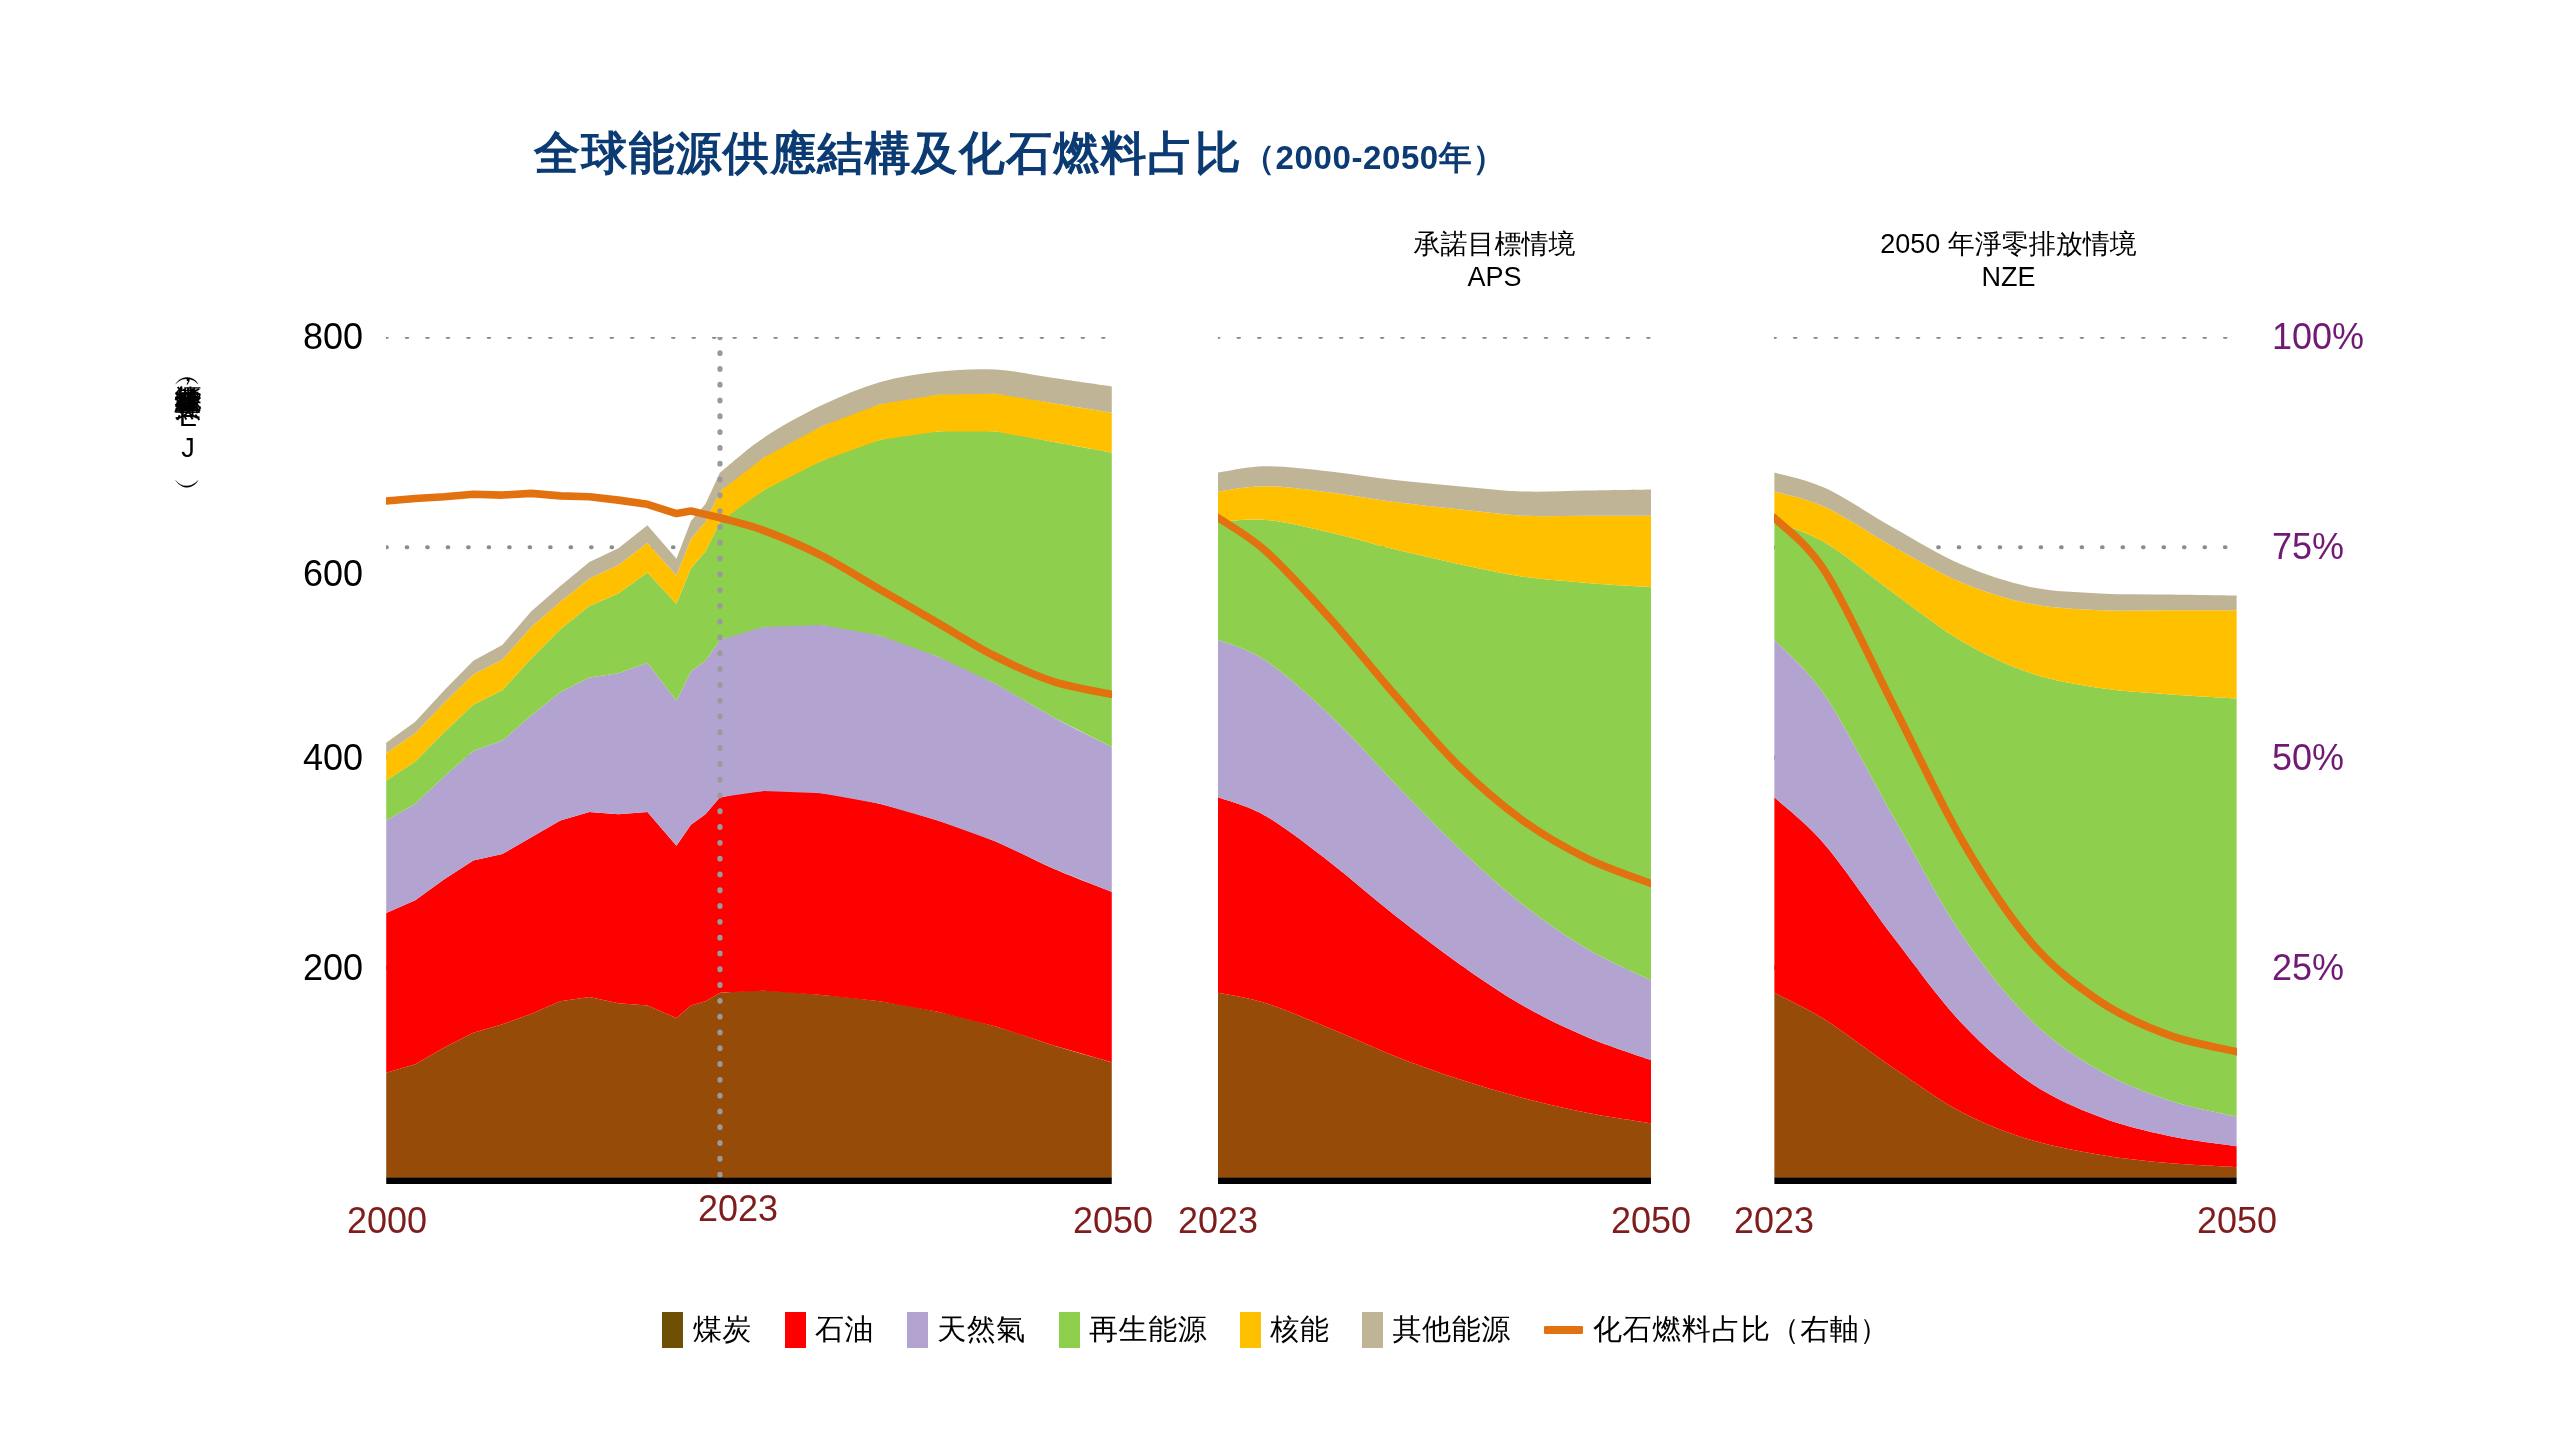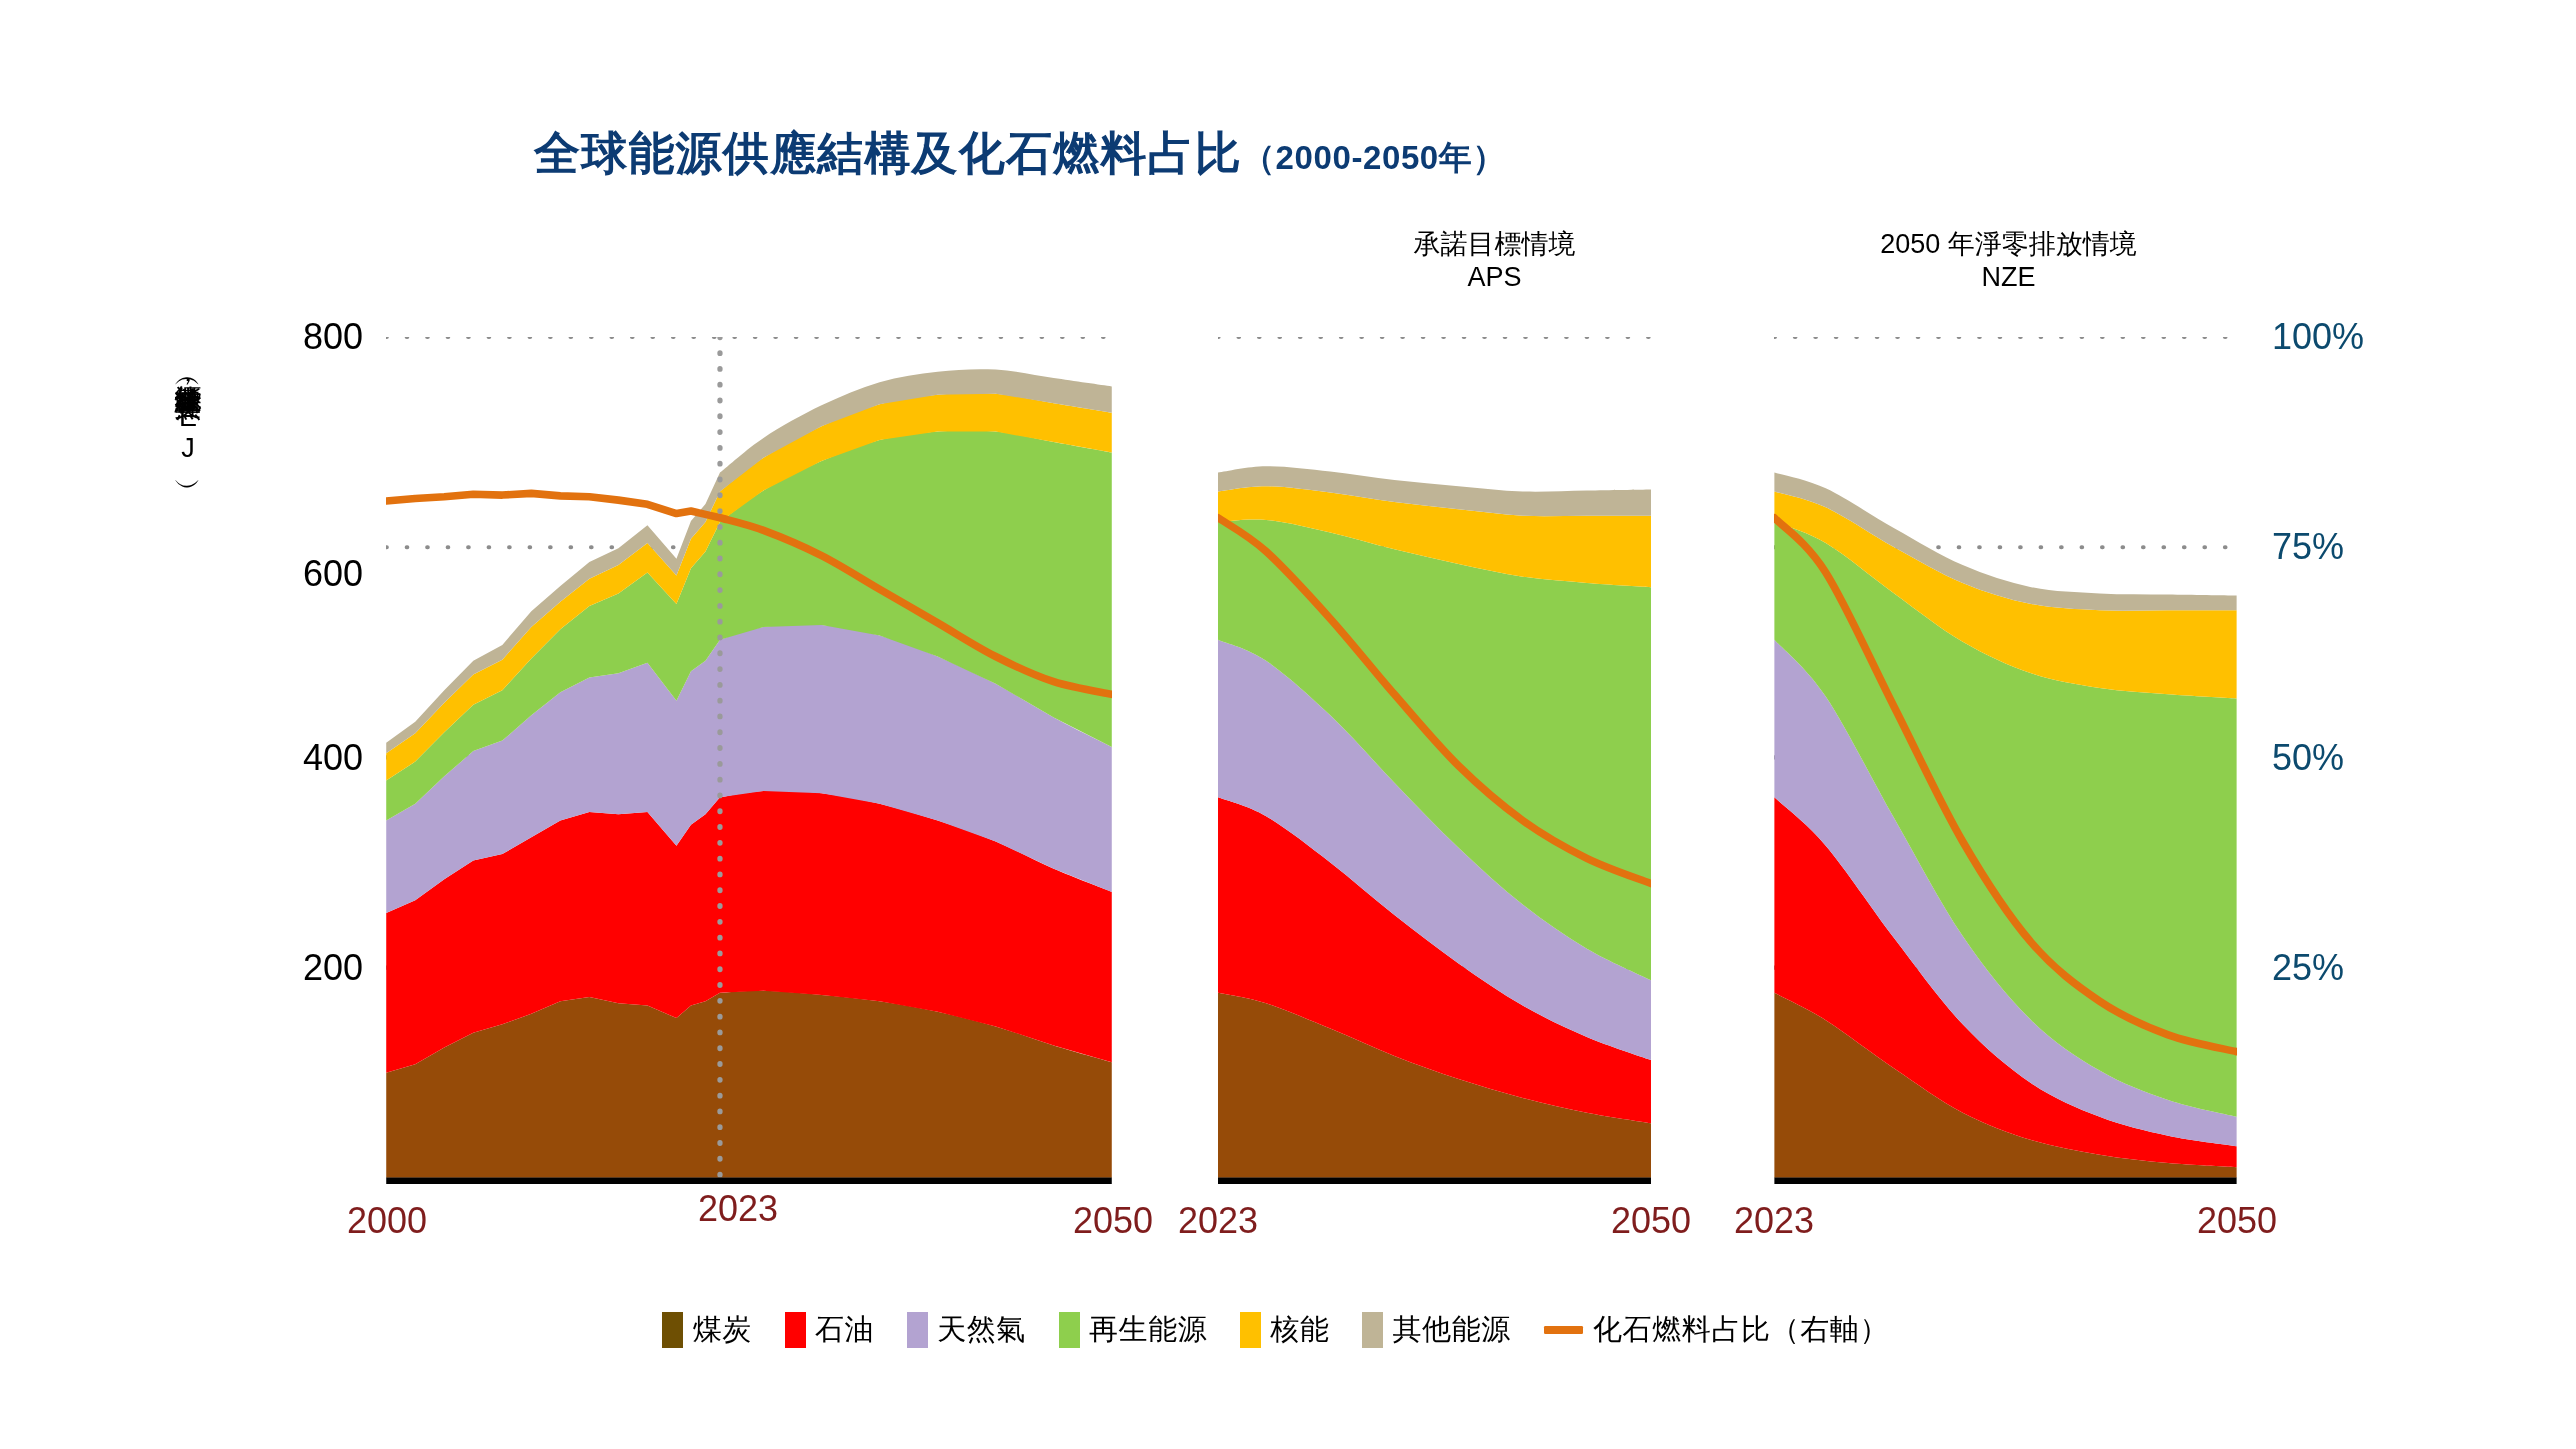--- a/index.html
+++ b/index.html
@@ -18,21 +18,21 @@
     white-space:nowrap;
   }
 
   .ylab{
     position:absolute;left:132px;top:363px;width:70px;
     font-size:27px;color:#000;line-height:1.06;text-align:center;
     writing-mode:vertical-rl;text-orientation:upright;letter-spacing:1.2px;
   }
 
   .ytick{position:absolute;font-size:36px;color:#000;text-align:right;width:152px;}
-  .y2tick{position:absolute;font-size:36px;color:#0c4a6e;text-align:left;width:176px;}
+  .y2tick{position:absolute;font-size:36px;color:#701a75;text-align:left;width:176px;}
   .xtick{position:absolute;font-size:36px;color:#7f1d1d;text-align:center;width:176px;}
 
   .plot{position:absolute;overflow:visible;}
   .plot svg{display:block;}
 
   .legend{position:absolute;left:0;top:1310px;width:2576px;display:flex;justify-content:center;align-items:center;gap:8px;}
   .lg-item{display:flex;align-items:center;margin-right:24.6px;}
   .lg-swatch{width:21px;height:36px;margin-right:9.4px;flex:0 0 auto;}
   .lg-line{width:39px;height:7.6px;margin-right:10.5px;flex:0 0 auto;border-radius:1.2px;}
   .lg-text{font-size:29px;color:#000;white-space:nowrap;letter-spacing:0.6px;}

